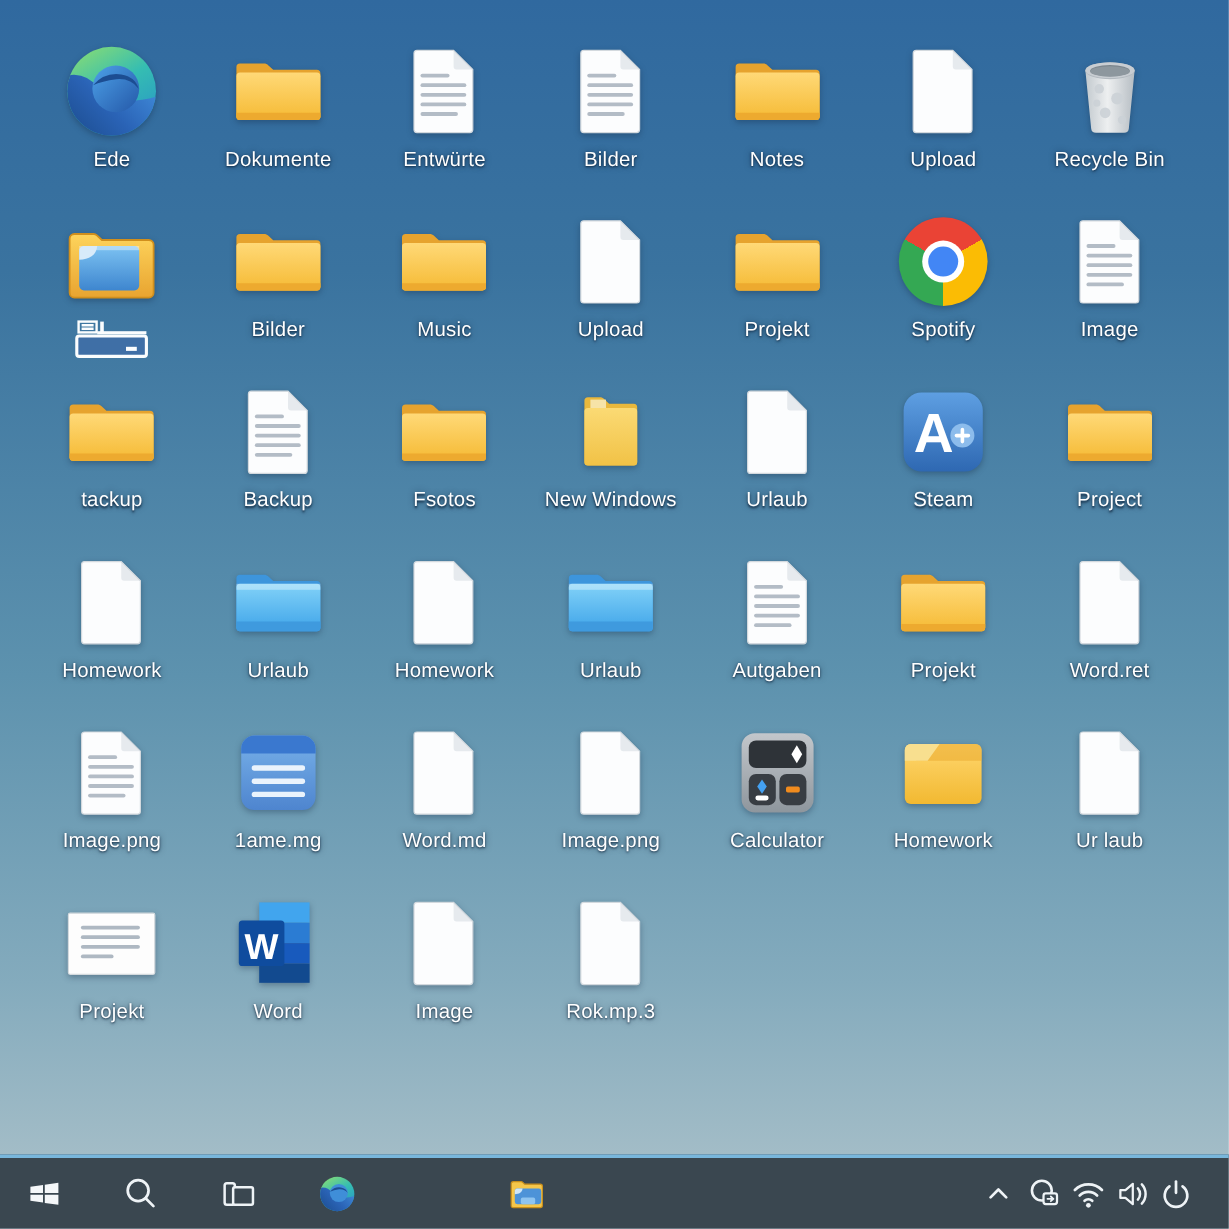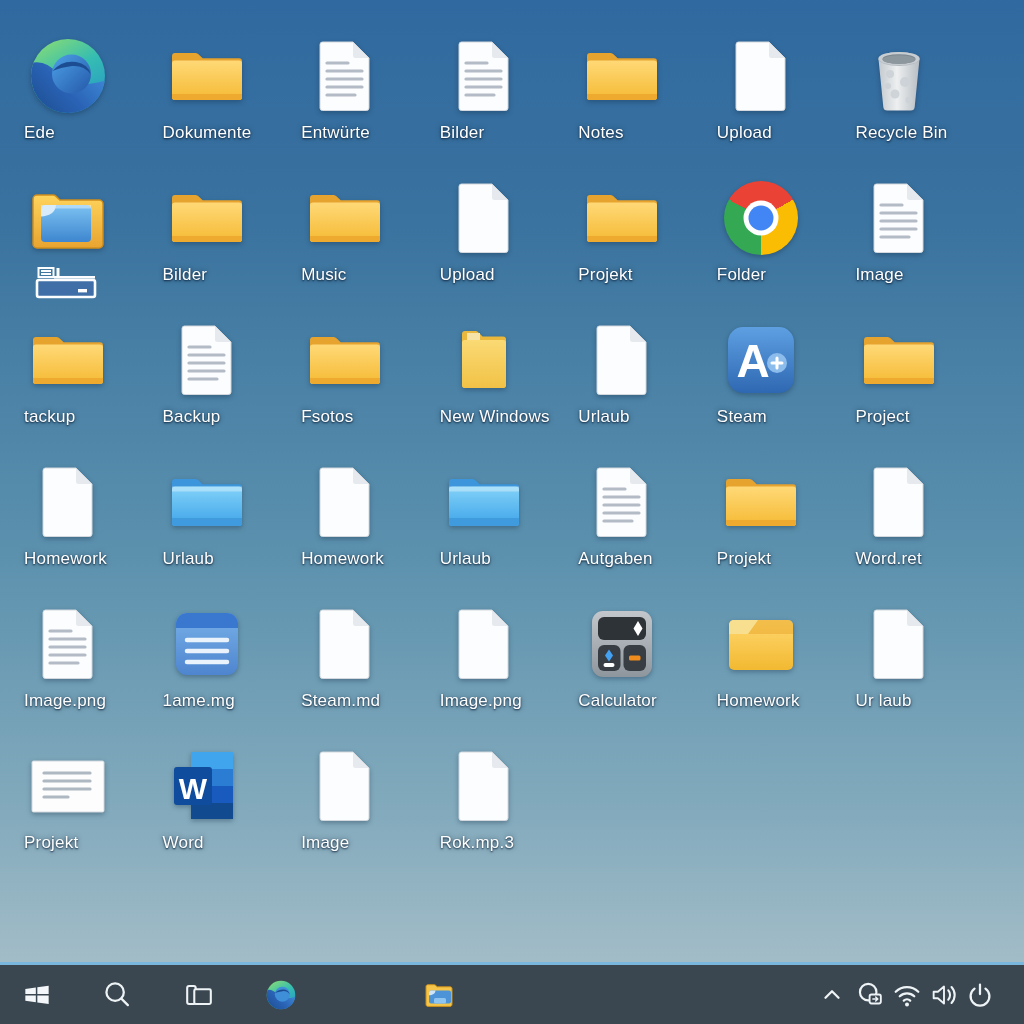--- a/index.html
+++ b/index.html
@@ -2,21 +2,21 @@
 <html><head>
 <meta charset="utf-8">
 <style>
   html,body{margin:0;padding:0;}
   body{width:1024px;height:1024px;overflow:hidden;position:relative;
        font-family:"Liberation Sans", sans-serif;
        background:linear-gradient(180deg,#30699f 0%,#3a739f 22%,#5d92ae 55%,#84abbd 80%,#a9c0c9 97%);}
   .desktop{position:absolute;left:0;top:0;right:0;bottom:62px;}
   .grid{display:grid;grid-template-columns:repeat(7,1fr);grid-auto-rows:142px;
         padding:20px 30px 0 24px;}
-  .cell{display:flex;flex-direction:column;padding-top:12px;cursor:default;}
+  .cell{display:flex;flex-direction:column;align-items:center;padding-top:12px;cursor:default;}
   .ic{width:88px;height:88px;display:flex;align-items:center;justify-content:center;}
   .ic svg{display:block;filter:drop-shadow(0 2px 2.5px rgba(15,35,60,.35));}
   .label{margin-top:3px;font-size:17px;color:#ffffff;letter-spacing:.2px;white-space:nowrap;
          text-shadow:0 1px 2px rgba(12,32,55,.95),0 0 5px rgba(12,32,55,.5);}
   
   .chrome{width:74px;height:74px;border-radius:50%;position:relative;
           background:conic-gradient(from 300deg,#ea4335 0 120deg,#fbbc04 0 240deg,#34a853 0 360deg);
           filter:drop-shadow(0 2px 2.5px rgba(15,35,60,.35));}
   .cr-ring{position:absolute;left:50%;top:50%;transform:translate(-50%,-50%);
            width:35px;height:35px;border-radius:50%;background:#fff;}
@@ -269,21 +269,21 @@
     <div class="label">Projekt</div>
   </div>
 
   <div class="cell">
     <div class="ic">
           <div class="chrome">
             <div class="cr-ring"></div>
             <div class="cr-core"></div>
           </div>
         </div>
-    <div class="label">Folder</div>
+    <div class="label">Spotify</div>
   </div>
 
   <div class="cell">
     <div class="ic">
           <svg width="88" height="88" viewBox="0 0 88 88">
             <path d="M21.5 10H52l16 16v50a2.5 2.5 0 0 1-2.5 2.5h-44A2.5 2.5 0 0 1 19 76V12.5A2.5 2.5 0 0 1 21.5 10z" fill="#fcfdfe"></path>
             <path d="M52 10l16 16H54.5A2.5 2.5 0 0 1 52 23.5z" fill="#e6eaee"></path>
             <path d="M21.5 10H52l16 16v50a2.5 2.5 0 0 1-2.5 2.5h-44A2.5 2.5 0 0 1 19 76V12.5A2.5 2.5 0 0 1 21.5 10z" fill="none" stroke="#d3d9de" stroke-width="1"></path>
             <g stroke="#b3bcc6" stroke-width="3.2" stroke-linecap="round">
               <line x1="26" y1="31" x2="47" y2="31"></line>
@@ -556,21 +556,21 @@
   </div>
 
   <div class="cell">
     <div class="ic">
           <svg width="88" height="88" viewBox="0 0 88 88">
             <path d="M21.5 10H52l16 16v50a2.5 2.5 0 0 1-2.5 2.5h-44A2.5 2.5 0 0 1 19 76V12.5A2.5 2.5 0 0 1 21.5 10z" fill="#fcfdfe"></path>
             <path d="M52 10l16 16H54.5A2.5 2.5 0 0 1 52 23.5z" fill="#e6eaee"></path>
             <path d="M21.5 10H52l16 16v50a2.5 2.5 0 0 1-2.5 2.5h-44A2.5 2.5 0 0 1 19 76V12.5A2.5 2.5 0 0 1 21.5 10z" fill="none" stroke="#d3d9de" stroke-width="1"></path>
           </svg>
         </div>
-    <div class="label">Steam.md</div>
+    <div class="label">Word.md</div>
   </div>
 
   <div class="cell">
     <div class="ic">
           <svg width="88" height="88" viewBox="0 0 88 88">
             <path d="M21.5 10H52l16 16v50a2.5 2.5 0 0 1-2.5 2.5h-44A2.5 2.5 0 0 1 19 76V12.5A2.5 2.5 0 0 1 21.5 10z" fill="#fcfdfe"></path>
             <path d="M52 10l16 16H54.5A2.5 2.5 0 0 1 52 23.5z" fill="#e6eaee"></path>
             <path d="M21.5 10H52l16 16v50a2.5 2.5 0 0 1-2.5 2.5h-44A2.5 2.5 0 0 1 19 76V12.5A2.5 2.5 0 0 1 21.5 10z" fill="none" stroke="#d3d9de" stroke-width="1"></path>
           </svg>
         </div>

